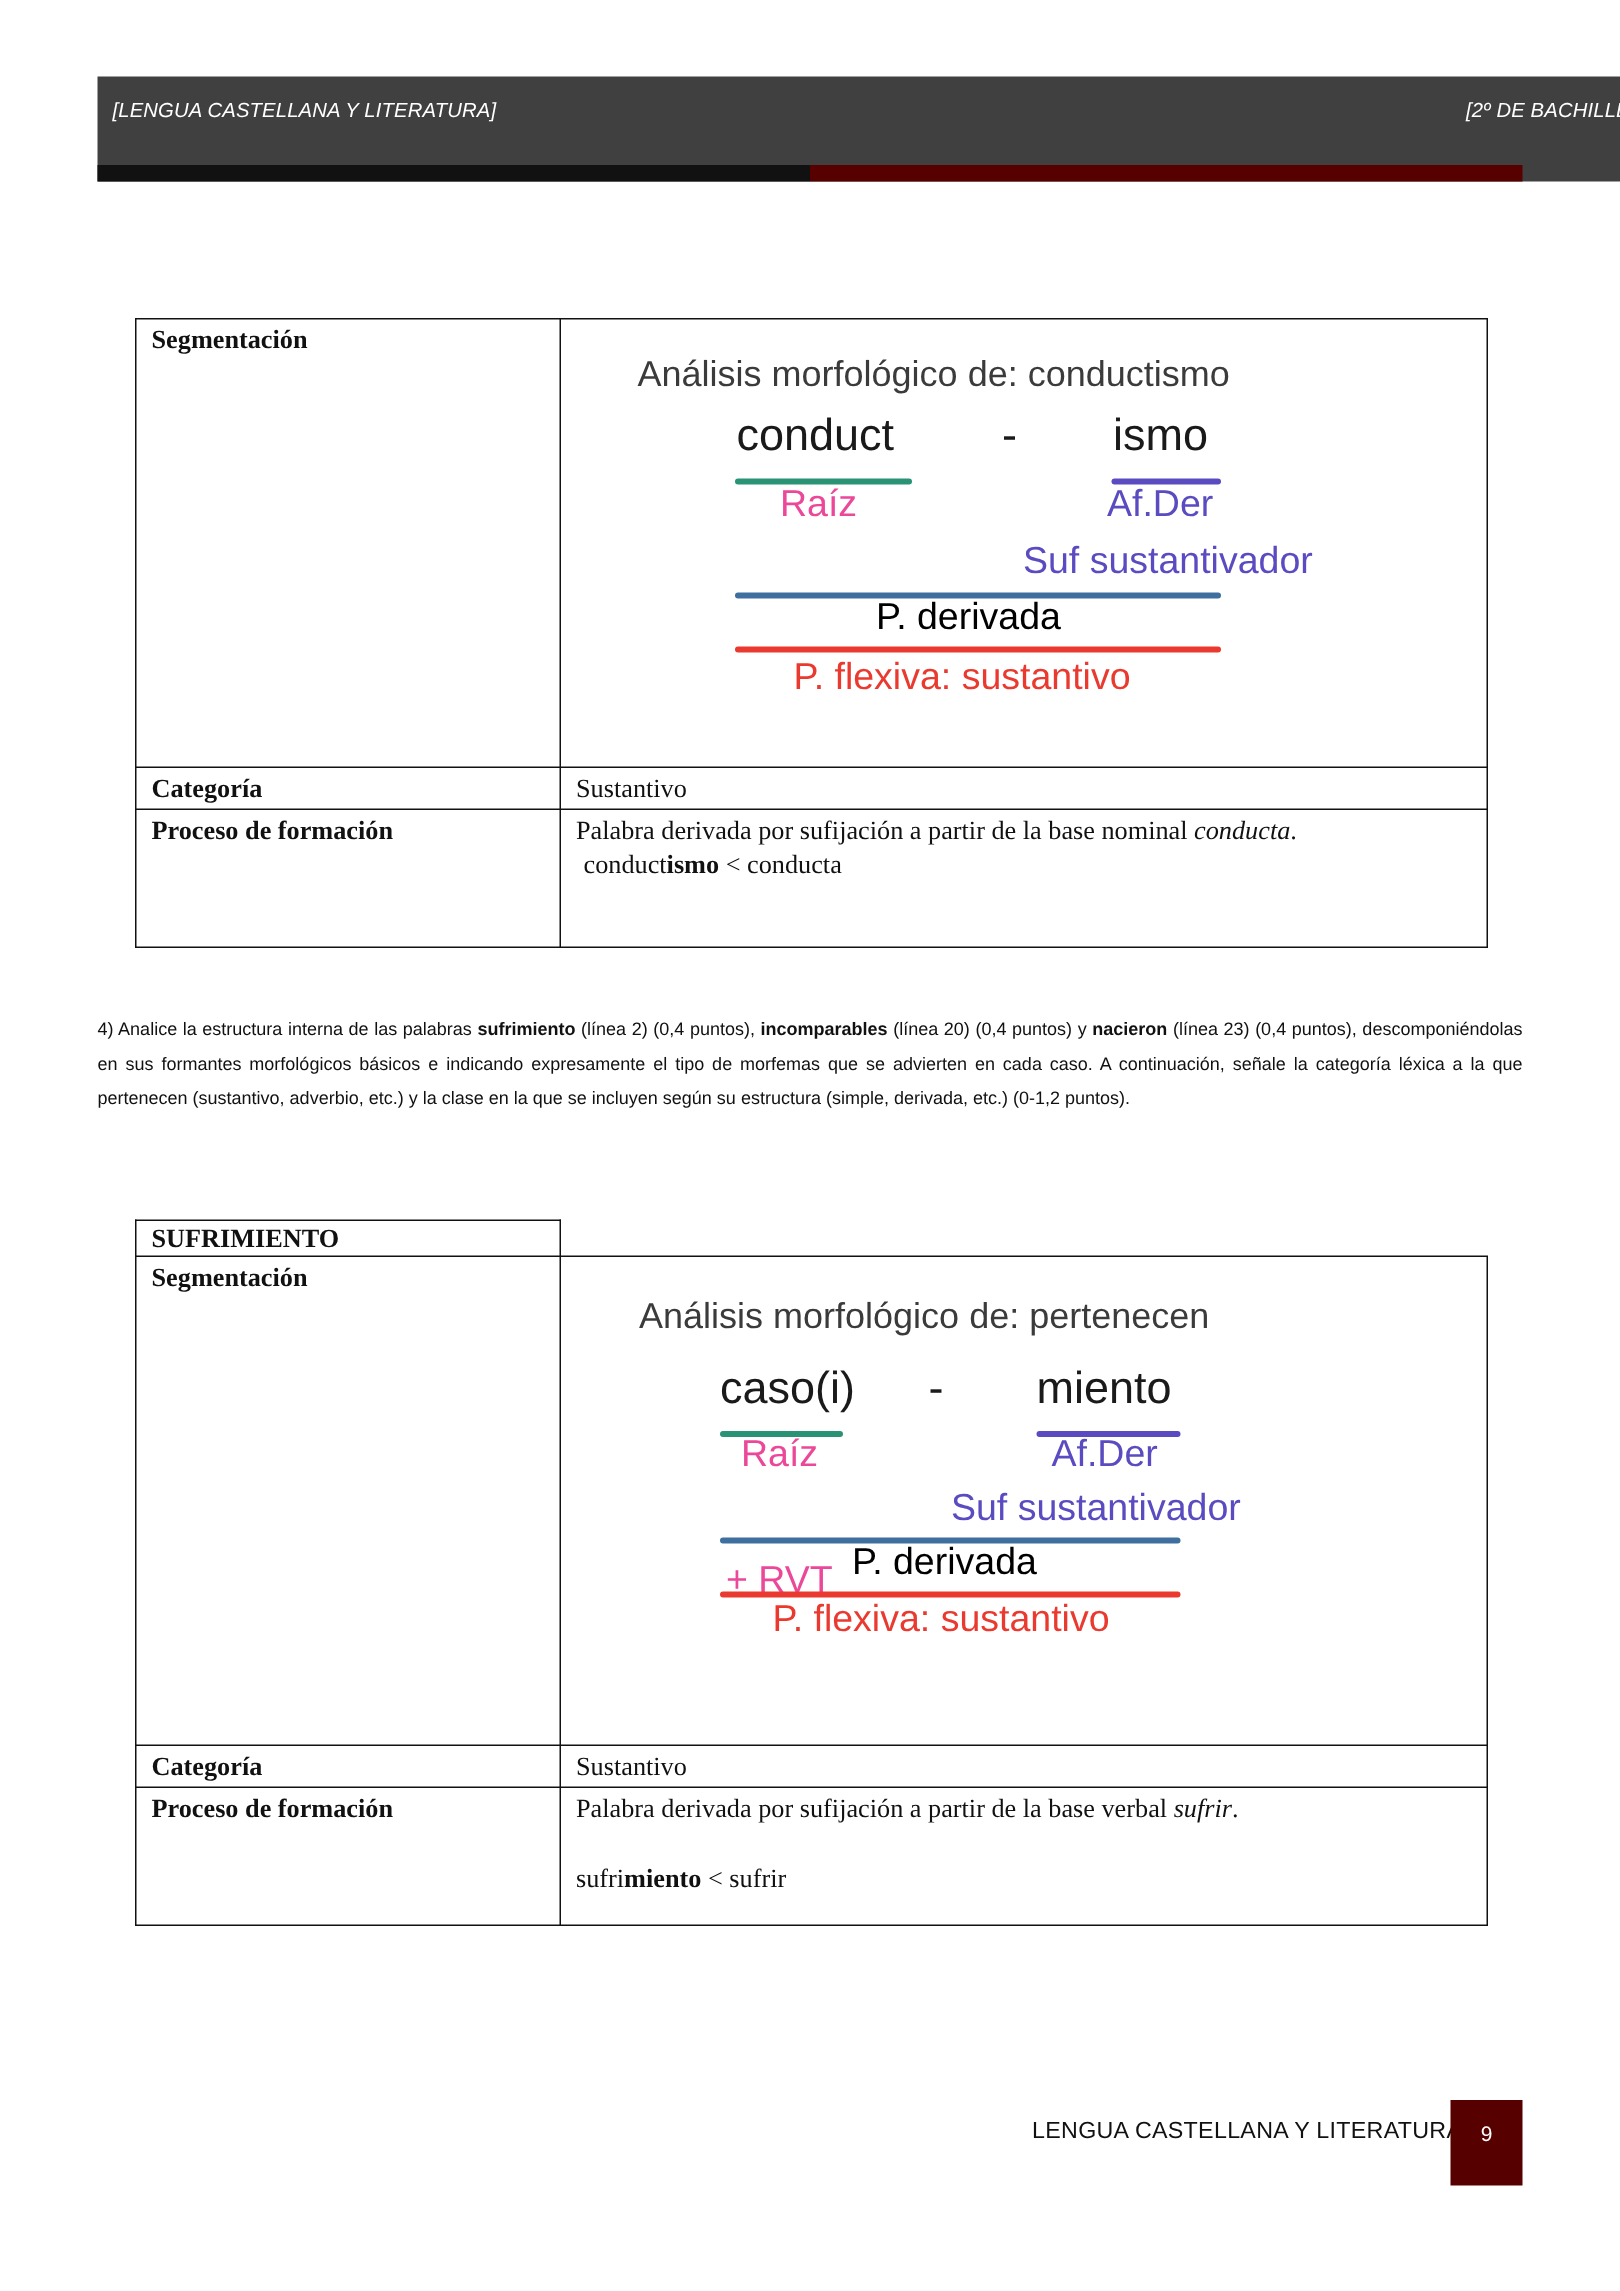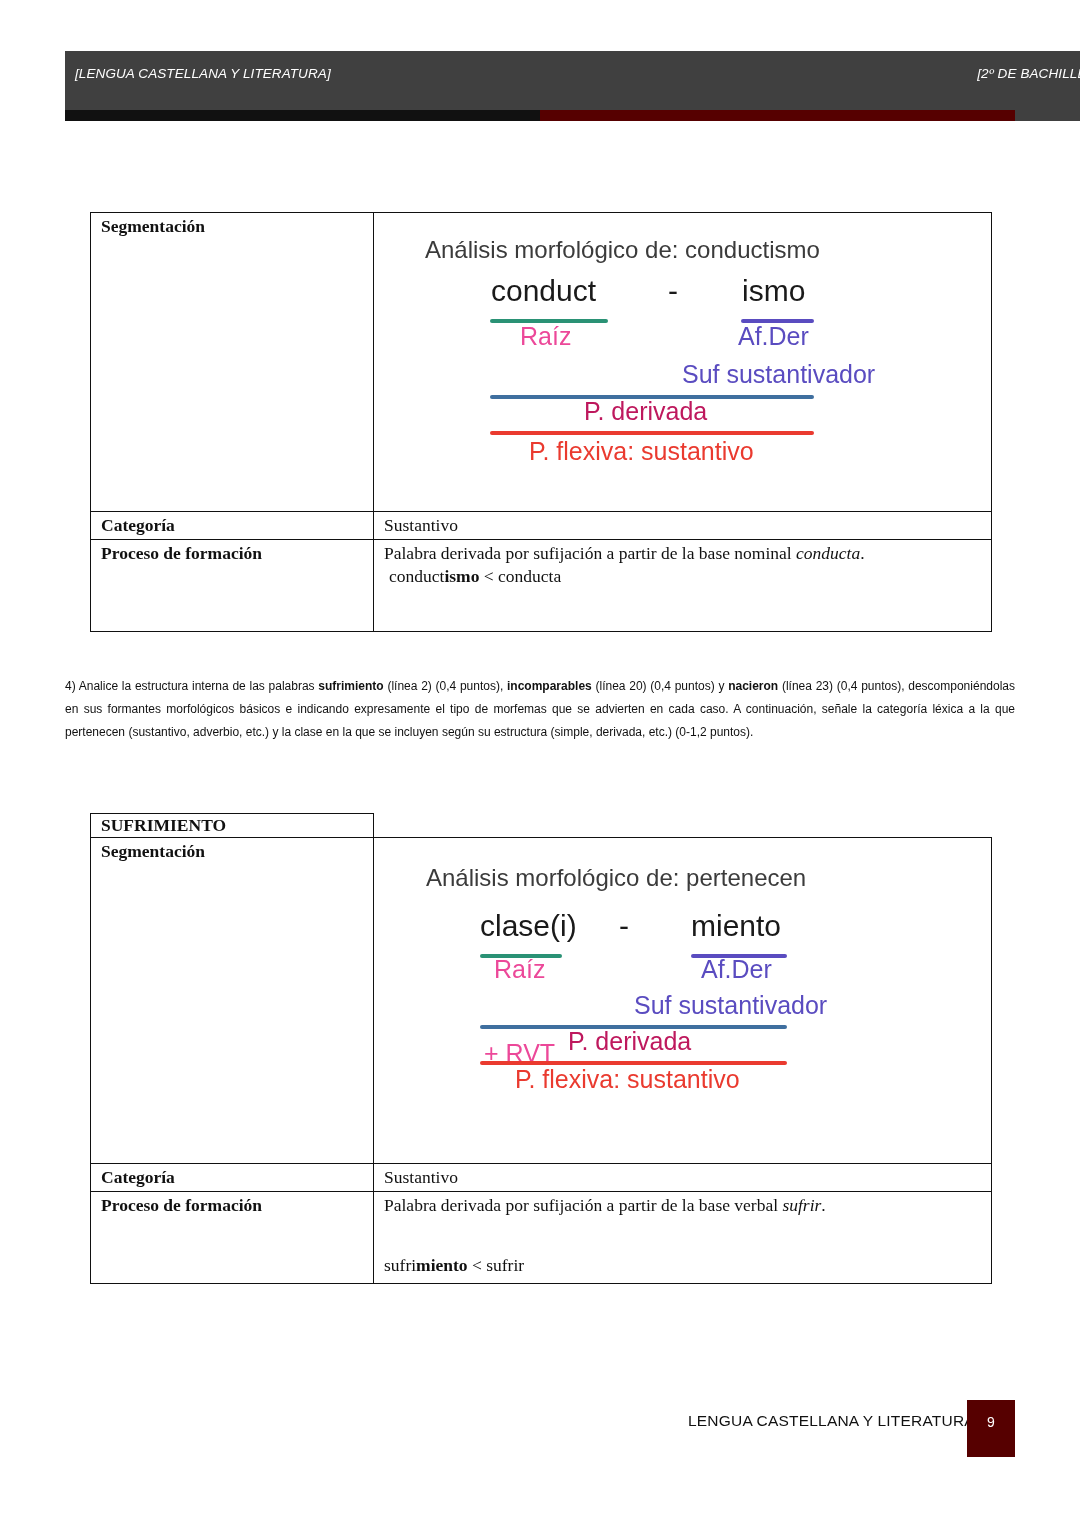--- a/index.html
+++ b/index.html
@@ -20,21 +20,21 @@
   #t1 { left: 90px; top: 212px; }
   #t2 { left: 90px; top: 813px; }
 
   .diagram { position: relative; width: 597px; font-family: "Liberation Sans", sans-serif; }
   .d-title { position: absolute; font-size: 24px; color: #3b3b3b; white-space: nowrap; }
   .d-word { position: absolute; font-size: 30px; color: #1a1a1a; white-space: nowrap; }
   .d-dash { position: absolute; font-size: 30px; color: #1a1a1a; }
   .d-line { position: absolute; height: 4px; border-radius: 2px; }
   .d-green { color: #ec4899; }
   .d-purple { color: #5a4cc0; }
-  .d-blue { color: #be185d; }
+  .d-blue { color: #000000; }
   .d-red { color: #ea3a2f; }
   .d-lbl { position: absolute; font-size: 25px; white-space: nowrap; }
 
   .question { position: absolute; left: 65px; top: 675px; width: 950px; font-family: Liberation Sans, sans-serif; font-size: 12px; line-height: 23px; text-align: justify; }
 
   .footer-text { position: absolute; left: 688px; top: 1412px; font-family: "Liberation Sans", sans-serif; font-size: 15.5px; color: #111; letter-spacing: 0.2px; }
   .footer-page { position: absolute; left: 967px; top: 1400px; width: 48px; height: 57px; background: #560000; color: #ffffff; font-family: "Liberation Sans", sans-serif; font-size: 14px; text-align: center; line-height: 44px; }
 
   .title-cell-empty { border: none !important; }
 </style>
@@ -90,21 +90,21 @@
   <tbody>
       <tr>
     <td class="label" style="padding:1px 10px; line-height:21px;">SUFRIMIENTO</td>
     <td class="value title-cell-empty" style="border-bottom:1.5px solid #111 !important;"></td>
   </tr>
   <tr style="height:326px;">
     <td class="label">Segmentación</td>
     <td class="value" style="padding:0;">
       <div class="diagram" style="height:324px;">
         <span class="d-title" style="left:52px; top:28px;">Análisis morfológico de: pertenecen</span>
-        <span class="d-word" style="left:106px; top:76px;">clase(i)</span>
+        <span class="d-word" style="left:106px; top:76px;">caso(i)</span>
         <span class="d-dash" style="left:245px; top:76px;">-</span>
         <span class="d-word" style="left:317px; top:76px;">miento</span>
         <div class="d-line" style="left:106px; top:116px; width:82px; background:#2a9275;"></div>
         <div class="d-line" style="left:317px; top:116px; width:96px; background:#5a4cc0;"></div>
         <span class="d-lbl d-green" style="left:120px; top:120px;">Raíz</span>
         <span class="d-lbl d-purple" style="left:327px; top:120px;">Af.Der</span>
         <span class="d-lbl d-green" style="left:110px; top:156px;margin-top:48px;">+ RVT</span>
         <span class="d-lbl d-purple" style="left:260px; top:156px;">Suf sustantivador</span>
         <div class="d-line" style="left:106px; top:187px; width:307px; background:#3f6f9f;"></div>
         <span class="d-lbl d-blue" style="left:194px; top:192px;">P. derivada</span>
@@ -114,20 +114,20 @@
     </td>
   </tr>
   <tr>
     <td class="label">Categoría</td>
     <td class="value">Sustantivo</td>
   </tr>
   <tr style="height:92px;">
     <td class="label">Proceso de formación</td>
     <td class="value">
       <div><span>Palabra derivada por sufijación a partir de la base verbal </span><i>sufrir</i><span>.</span></div>
-      <div style="margin-top:37px;"><span>sufri</span><b>miento</b><span> &lt; sufrir</span></div>
+      <div style="margin-top:24px;"><span>sufri</span><b>miento</b><span> &lt; sufrir</span></div>
     </td>
   </tr>
 </tbody>
   </table>
 
 <span class="footer-text">LENGUA CASTELLANA Y LITERATURA</span>
 <div class="footer-page">9</div>
 
 </body></html>

